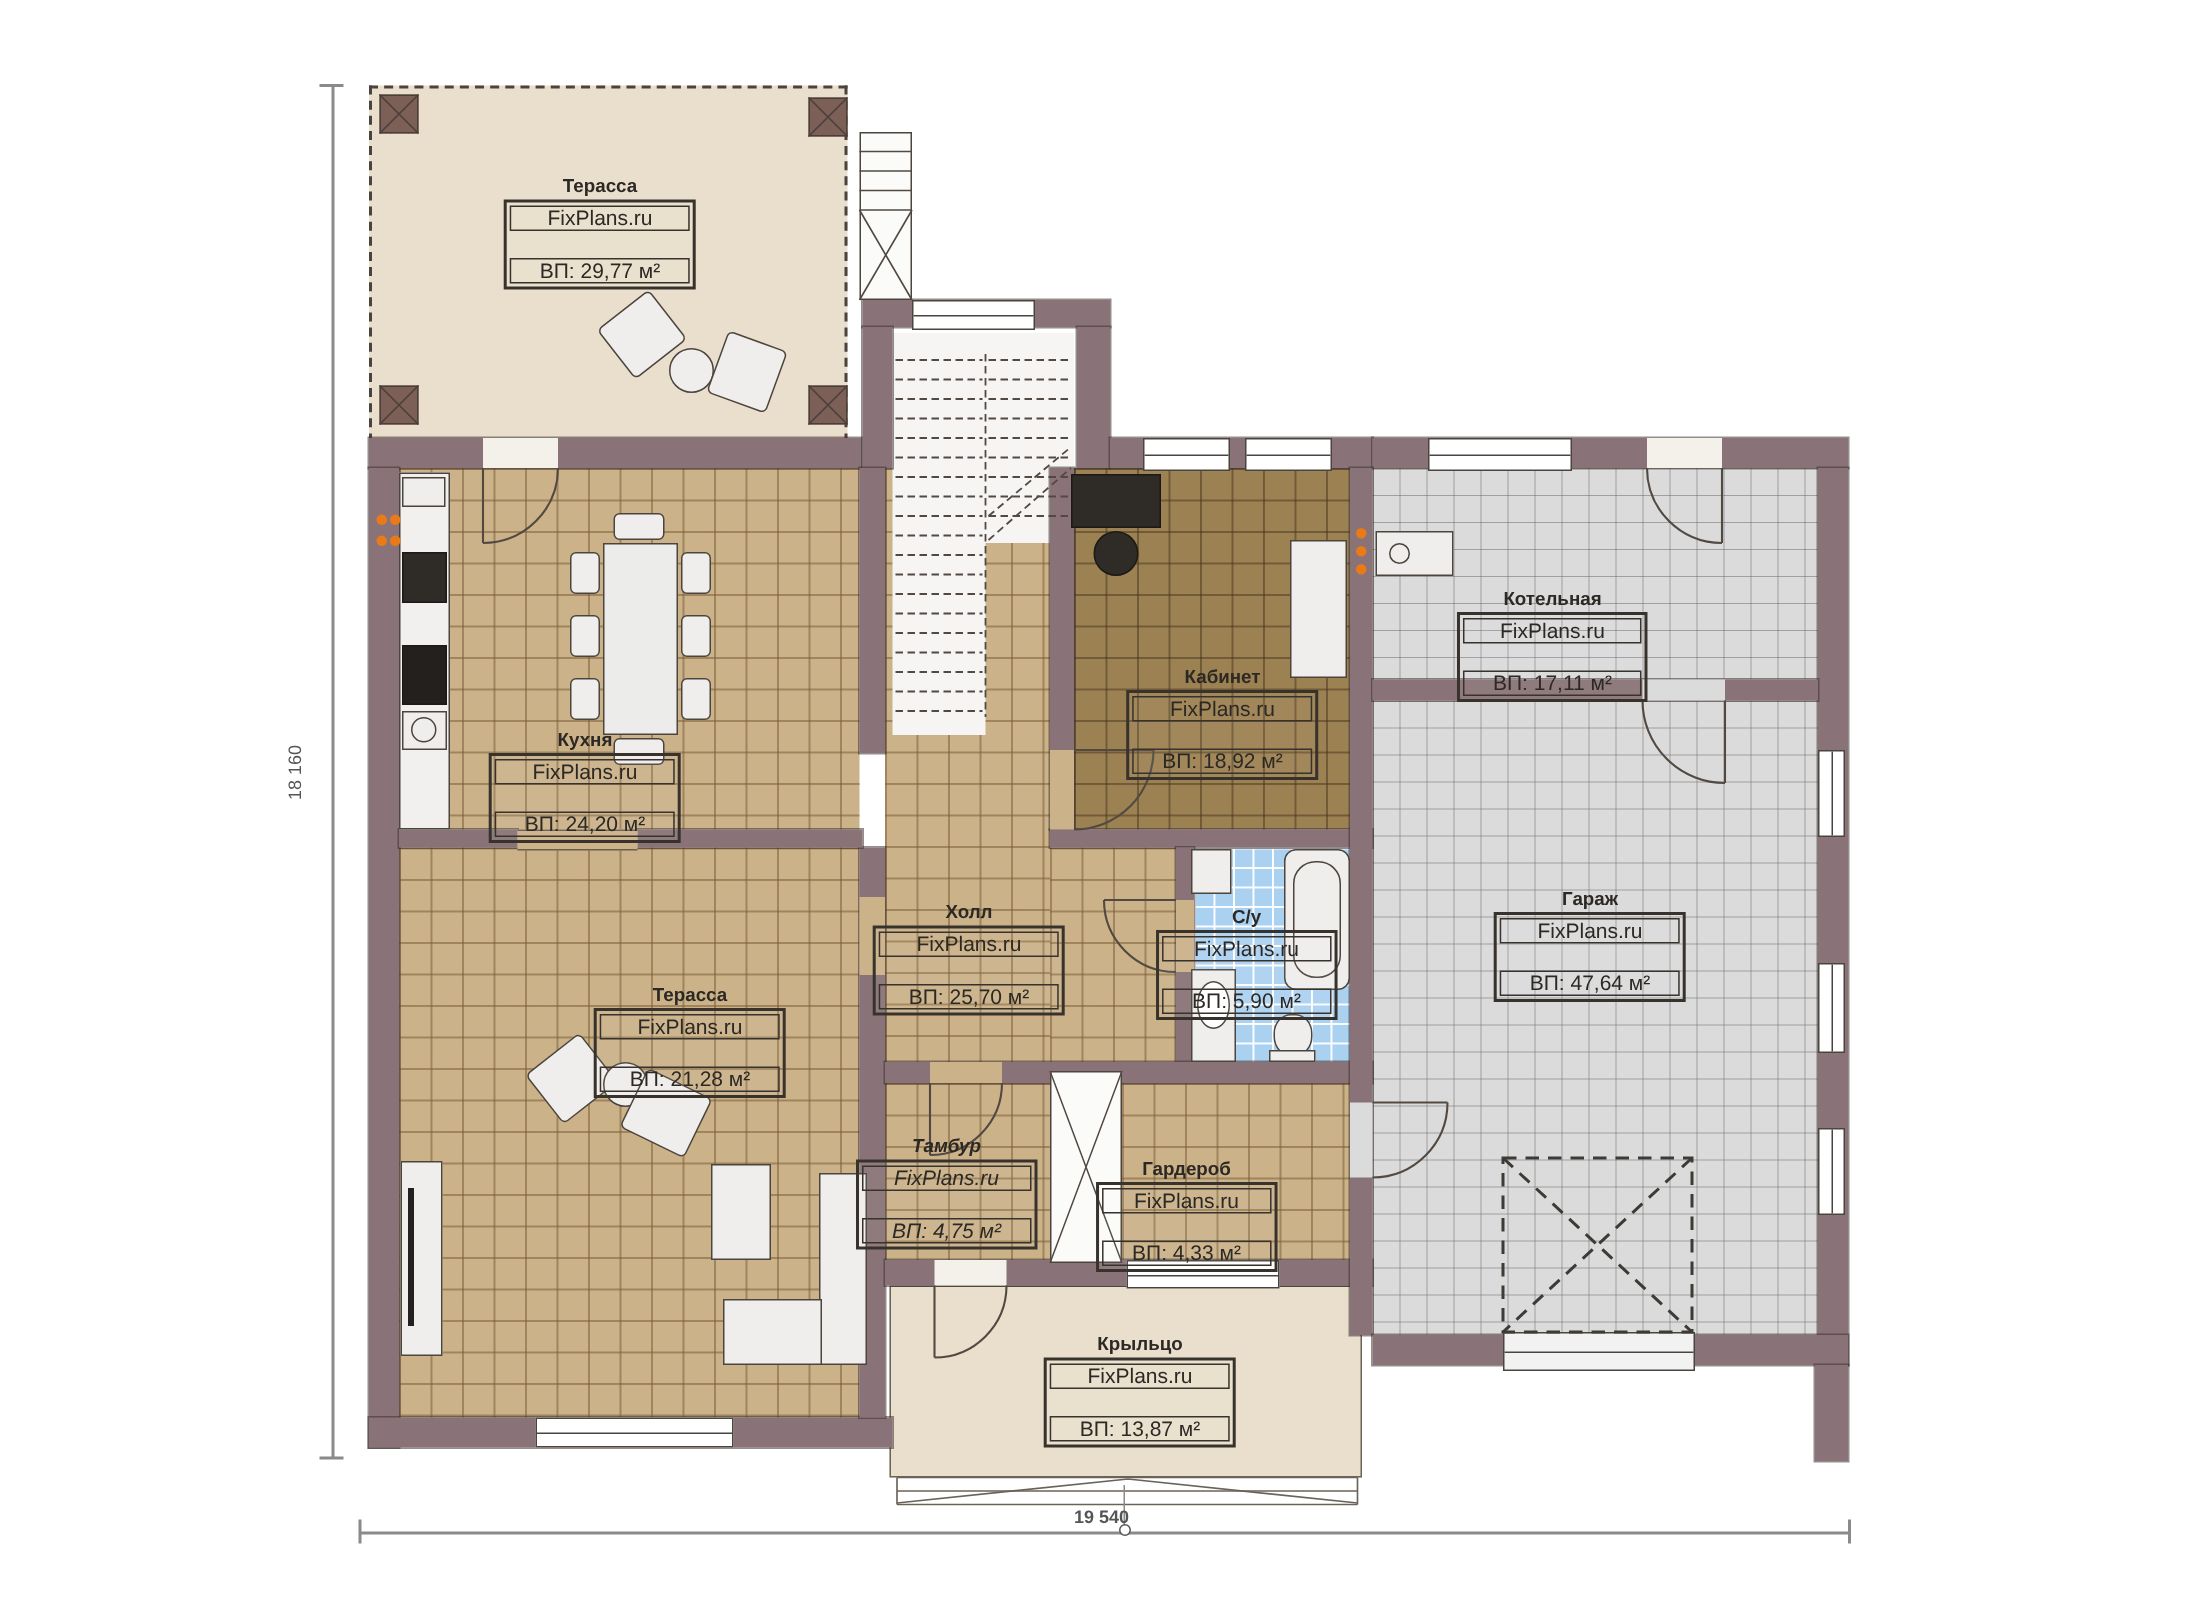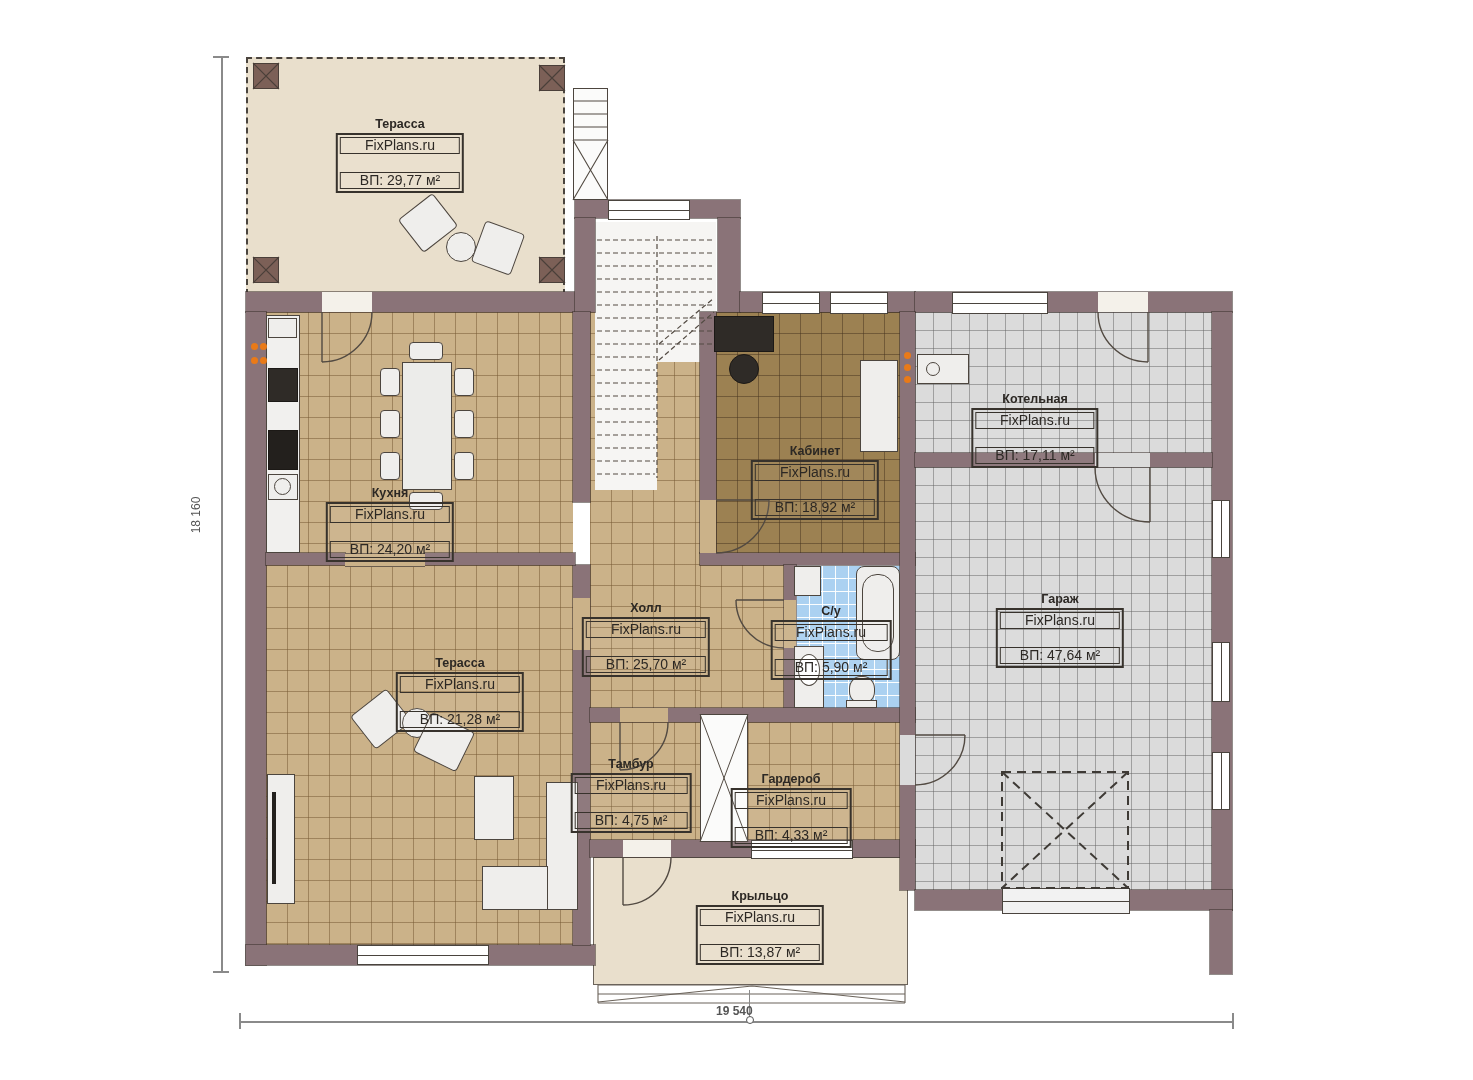--- a/index.html
+++ b/index.html
@@ -269,21 +269,21 @@
       <div>ВП: 5,90 м²</div>
     </div>
   </div>
   <div class="rlabel" style="left:460px;top:656px;">
     <div class="rname">Терасса</div>
     <div class="rbox">
       <div>FixPlans.ru</div>
       <div>ВП: 21,28 м²</div>
     </div>
   </div>
-  <div class="rlabel" style="left:631px;top:757px;">
+  <div class="rlabel" style="left:631px;top:757px;font-style:italic;">
     <div class="rname">Тамбур</div>
     <div class="rbox">
       <div>FixPlans.ru</div>
       <div>ВП: 4,75 м²</div>
     </div>
   </div>
   <div class="rlabel" style="left:791px;top:772px;text-align:center;">
     <div class="rname">Гардероб</div>
     <div class="rbox">
       <div>FixPlans.ru</div>

